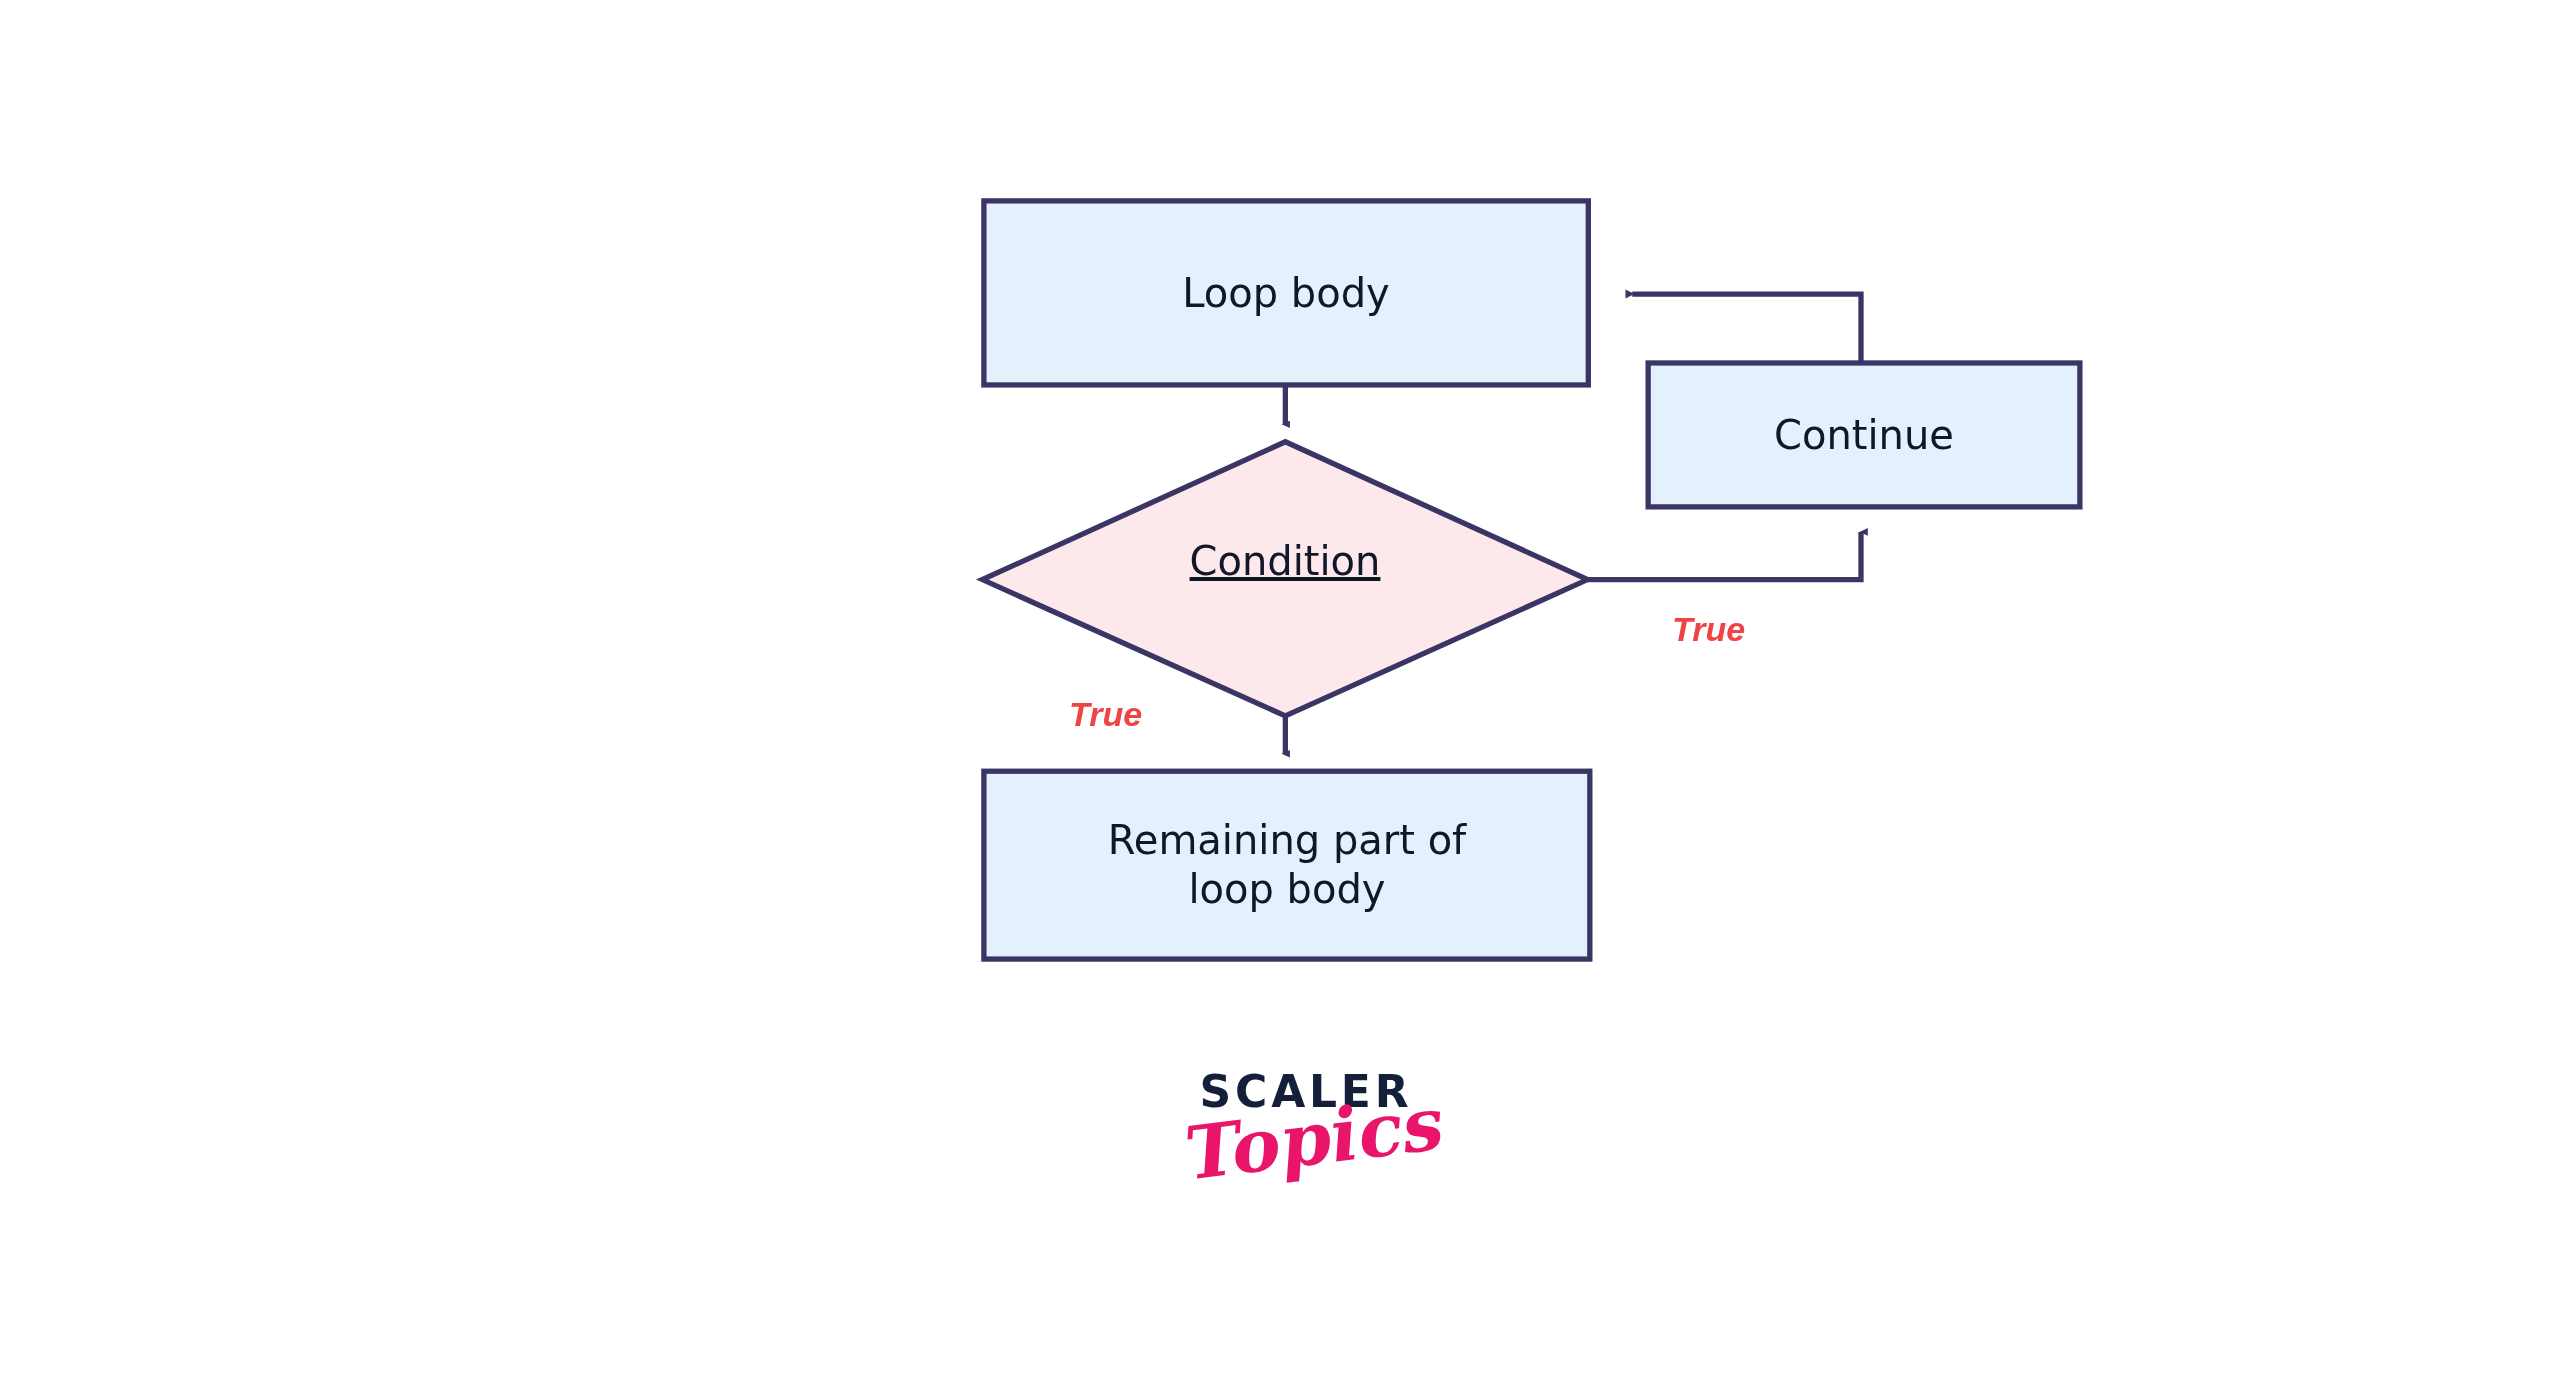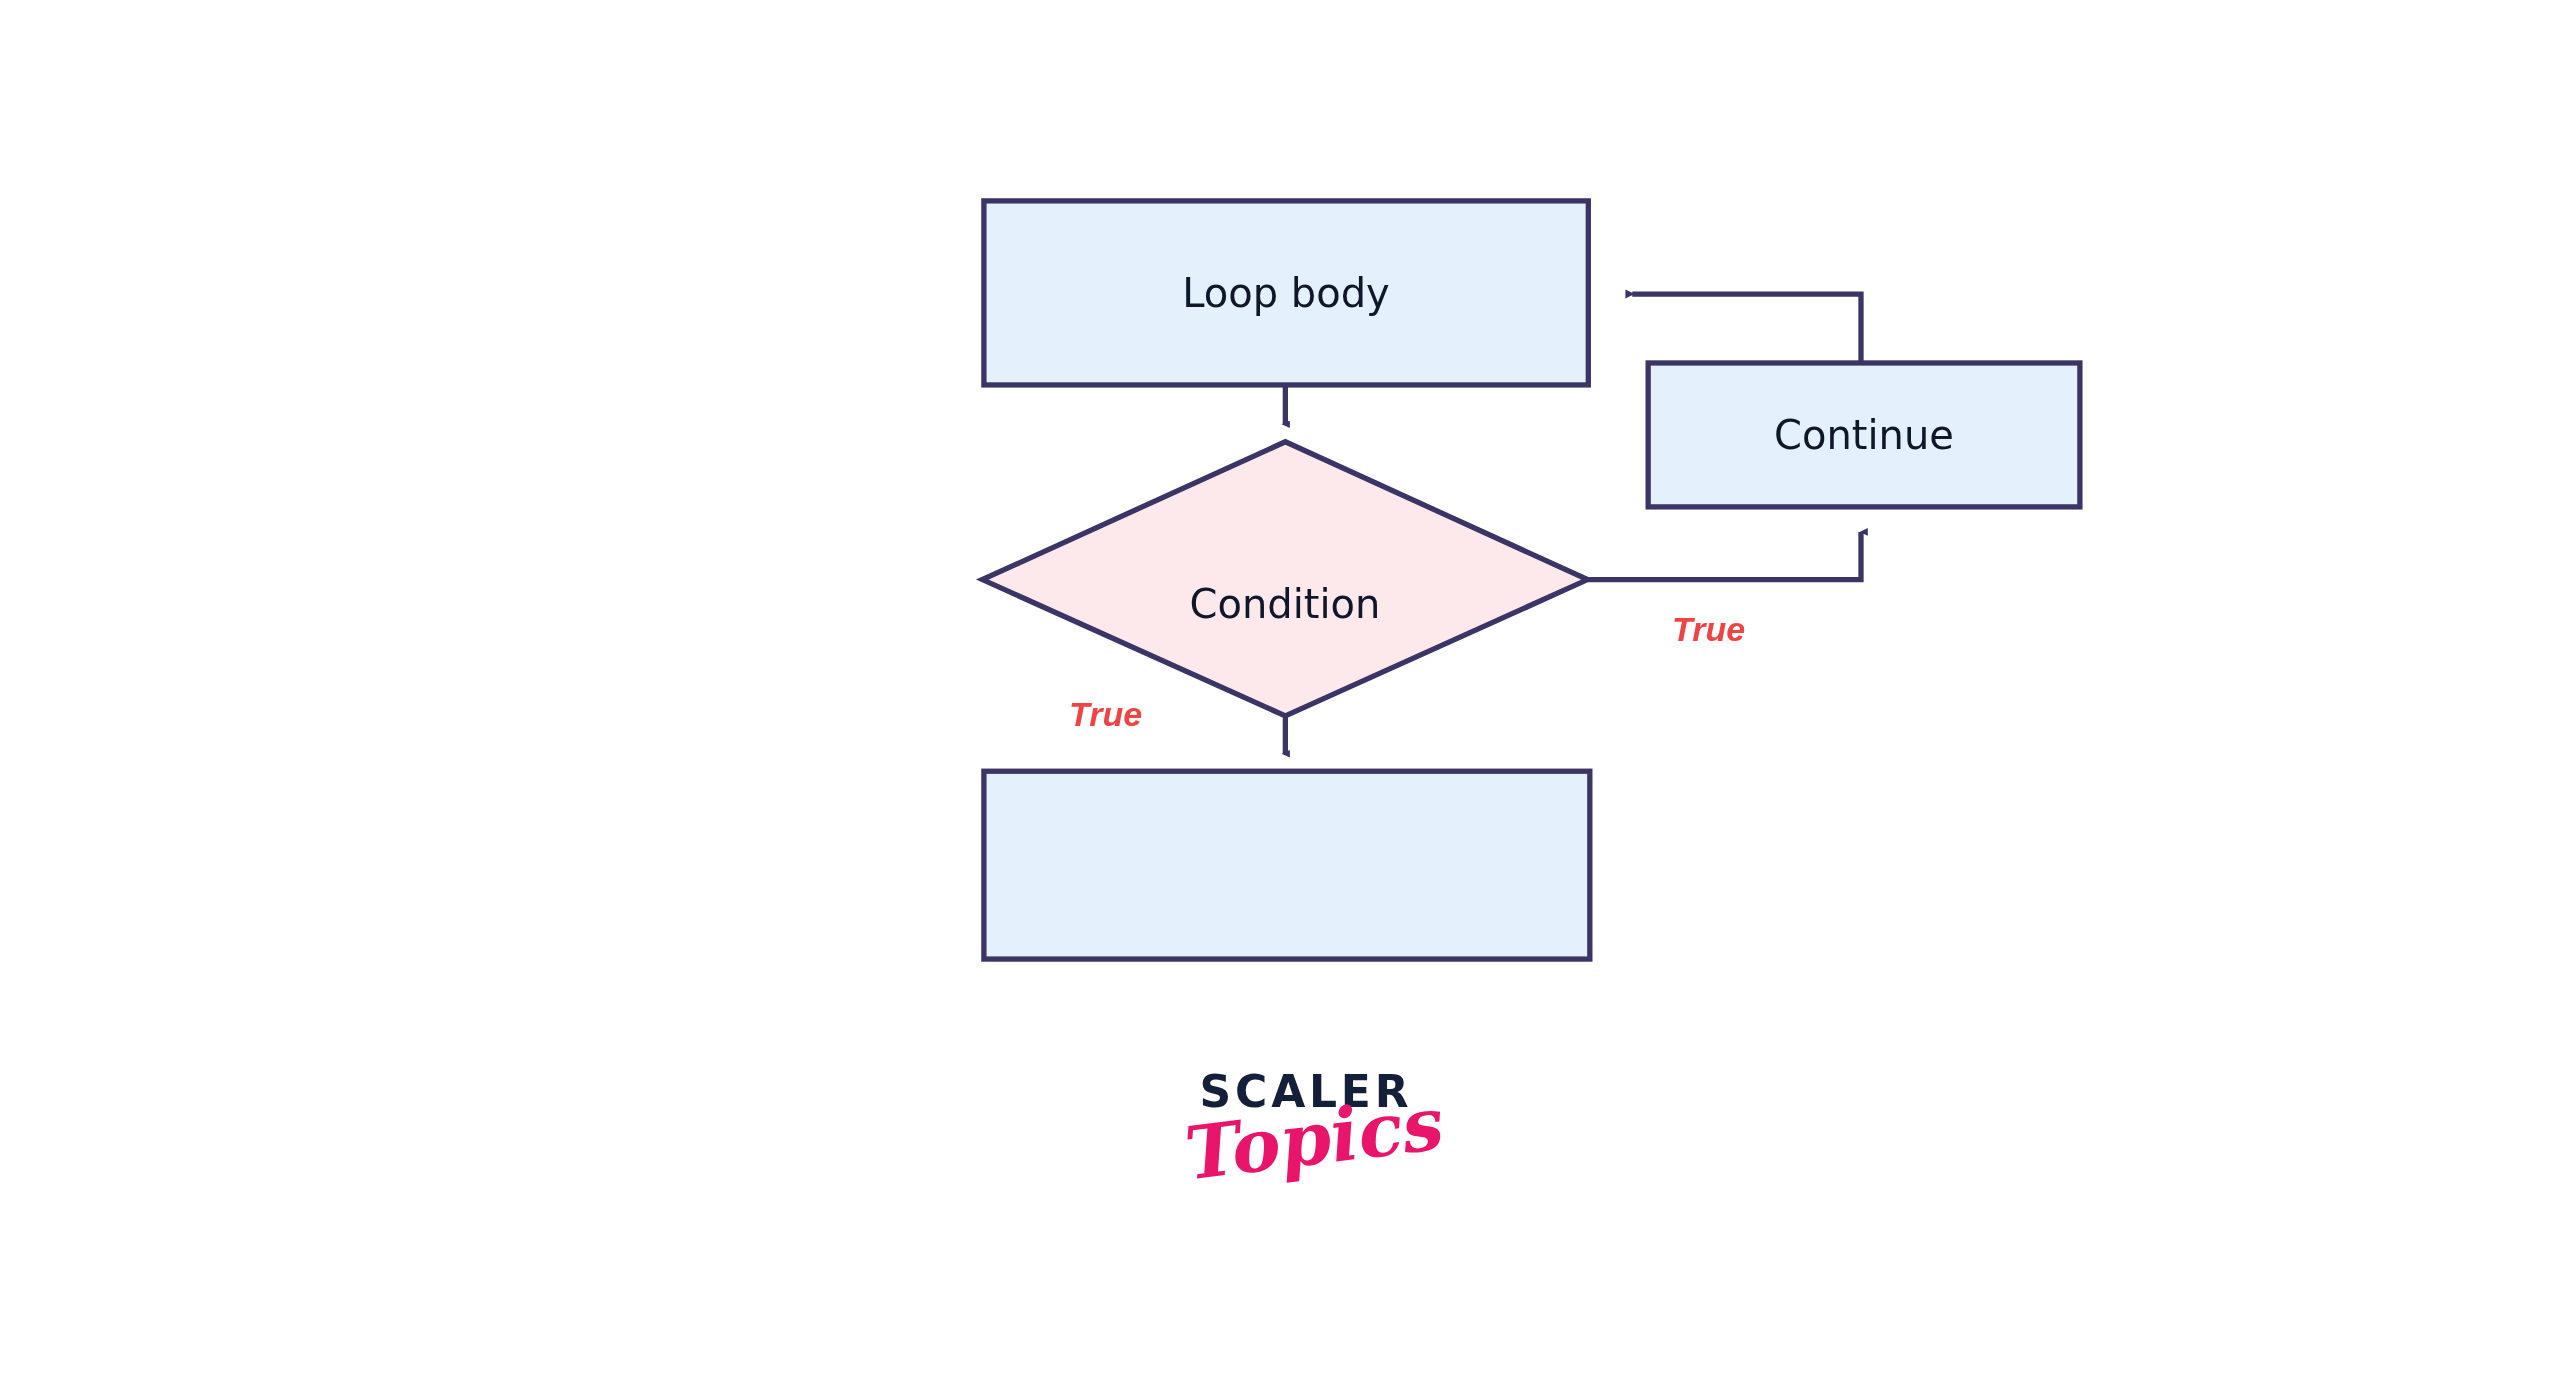--- a/index.html
+++ b/index.html
@@ -42,22 +42,23 @@
   }
   #label-loop-body {
     left: 984px; top: 201px; width: 604px; height: 184px;
     font-size: 40px;
   }
   #label-continue {
     left: 1648px; top: 363px; width: 432px; height: 144px;
     font-size: 40px;
   }
   #label-condition {
-    left: 982px; top: 467px; width: 606px; height: 275px;
+    left: 982px; top: 424px; width: 606px; height: 275px;
     font-size: 40px;
+    text-decoration: underline;
   }
   #label-remaining {
     left: 984px; top: 771px; width: 606px; height: 188px;
     font-size: 40px;
   }
   .edge-label {
     position: absolute;
     color: #ef4444;
     font-family: Liberation Sans, sans-serif;
     font-weight: bold;
@@ -134,20 +135,22 @@
 
     <path d="M2457,479 L2457,388 L2155,388" fill="none" stroke="#3b3566" stroke-width="7" stroke-linejoin="miter" marker-end="url(#arrow-left)"></path>
   </svg>
 
   <div class="node-label" id="label-loop-body">Loop body</div>
 
   <div class="node-label" id="label-continue">Continue</div>
 
   <div class="node-label" id="label-condition">Condition</div>
 
+  <div class="node-label" id="label-remaining">Remaining part of
+loop body</div>
 
   <div class="edge-label" id="label-false">True</div>
 
   <div class="edge-label" id="label-true">True</div>
 
   <div id="brand-logo">
     <div id="brand-wordmark">SCALER</div>
     <div id="brand-script">Topics</div>
   </div>
 

